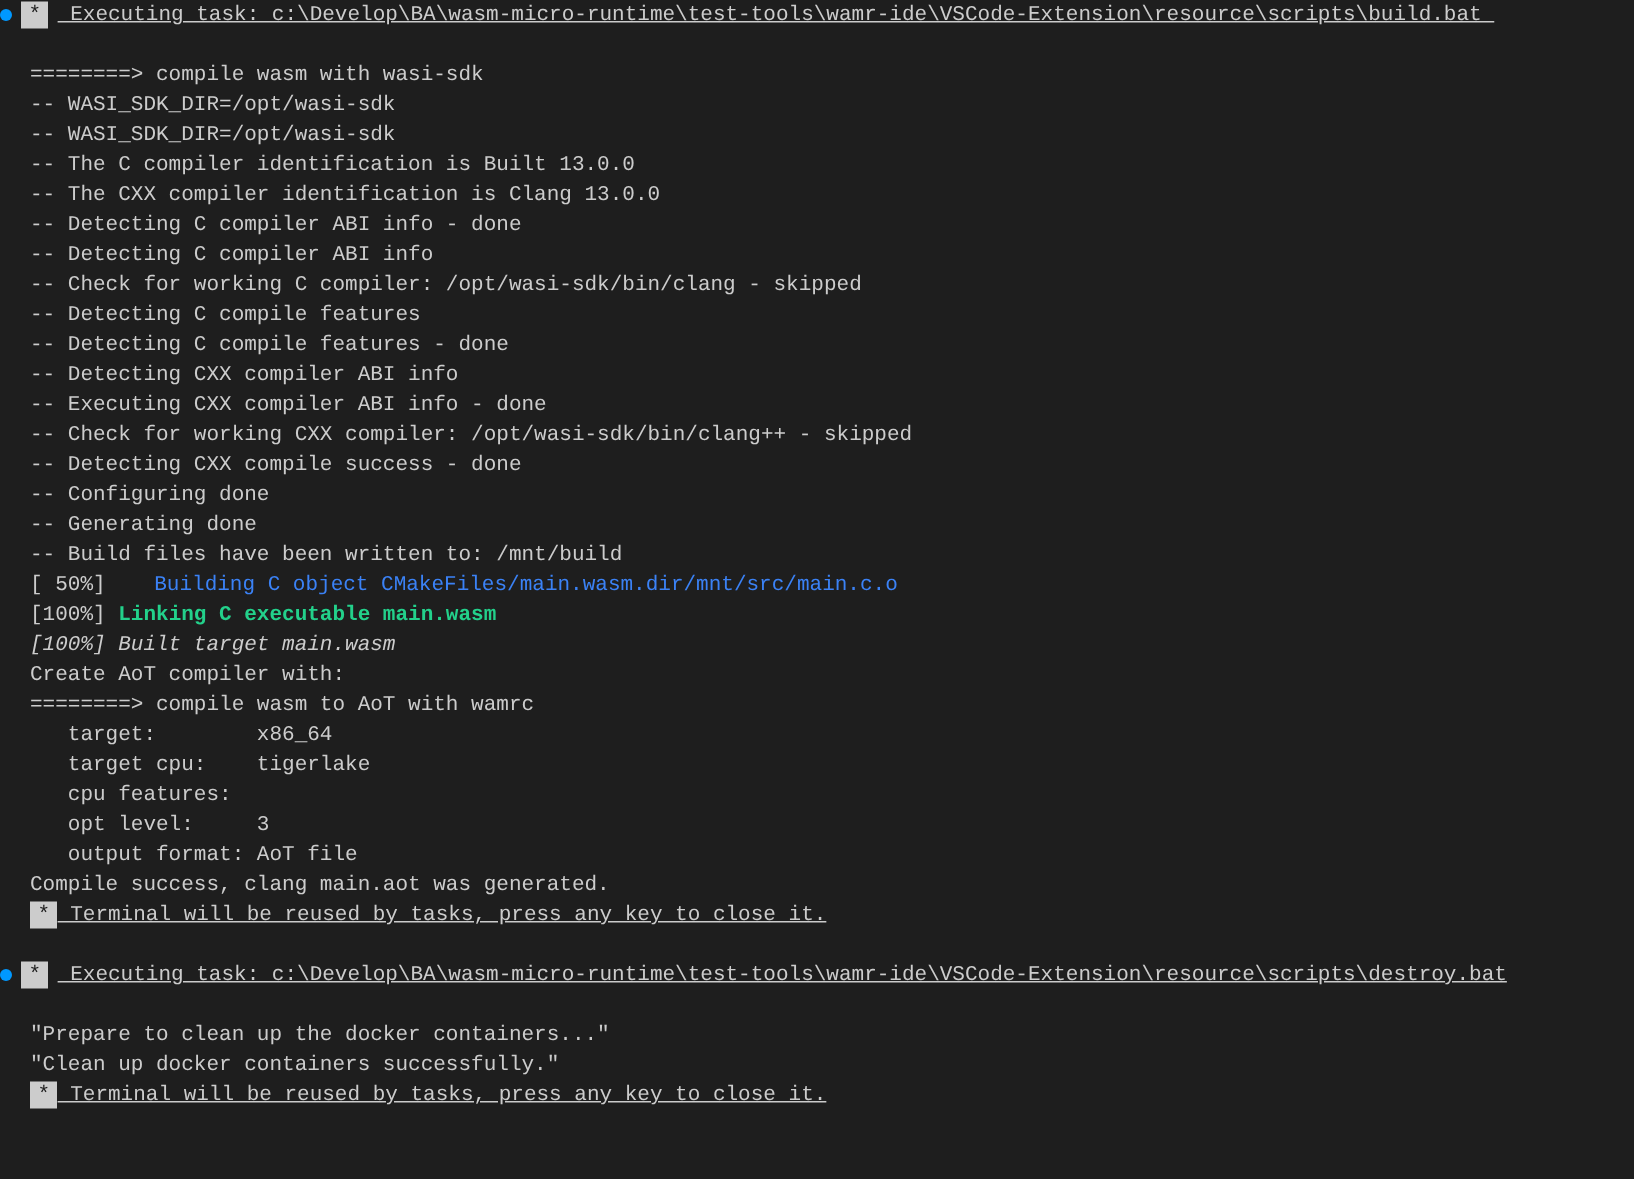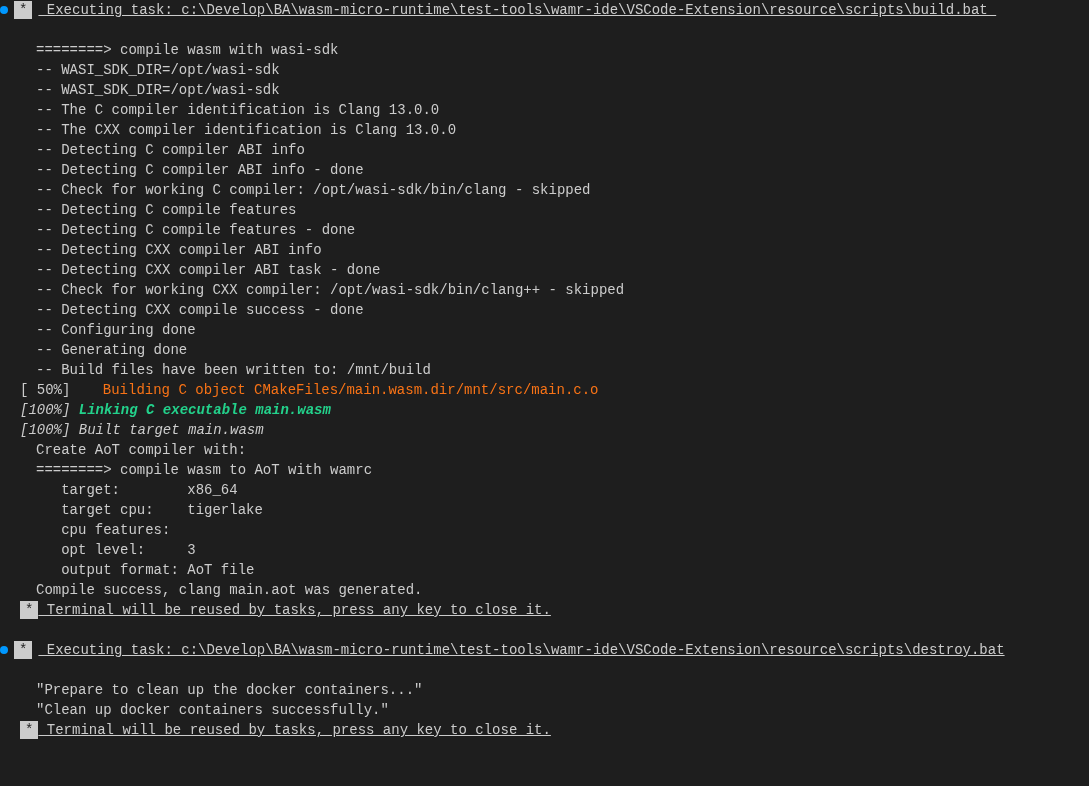--- a/index.html
+++ b/index.html
@@ -34,27 +34,26 @@
       line-height: 18px;
       font-weight: normal;
       flex-shrink: 0;
     }
     .line {
       white-space: pre;
       padding-left: 20px;
     }
     .line.no-indent {
       padding-left: 20px;
-      margin-left: 16px;
     }
     .task-text {
       white-space: pre;
       text-decoration: underline;
     }
-    .green { color: #f97316; padding-left: 24px; }
+    .green { color: #3b82f6; padding-left: 24px; }
     .green-bold { color: #23d18b; font-weight: bold; }
     .blank-line { height: 20px; }
     .padded-block {
       padding-left: 20px;
     }
   </style>
 </head>
 <body>
 
 <div class="terminal">
@@ -64,37 +63,37 @@
     <span class="asterisk-box">*</span>
     <span class="task-text"> Executing task: c:\Develop\BA\wasm-micro-runtime\test-tools\wamr-ide\VSCode-Extension\resource\scripts\build.bat </span>
   </div>
 
   <div class="blank-line"></div>
 
   <div class="padded-block">
     <div class="line no-indent" style="padding-left:0">========&gt; compile wasm with wasi-sdk</div>
     <div class="line no-indent" style="padding-left:0">-- WASI_SDK_DIR=/opt/wasi-sdk</div>
     <div class="line no-indent" style="padding-left:0">-- WASI_SDK_DIR=/opt/wasi-sdk</div>
-    <div class="line no-indent" style="padding-left:0">-- The C compiler identification is Clang 13.0.0</div>
+    <div class="line no-indent" style="padding-left:0">-- The C compiler identification is Built 13.0.0</div>
     <div class="line no-indent" style="padding-left:0">-- The CXX compiler identification is Clang 13.0.0</div>
+    <div class="line no-indent" style="padding-left:0">-- Detecting C compiler ABI info - done</div>
     <div class="line no-indent" style="padding-left:0">-- Detecting C compiler ABI info</div>
-    <div class="line no-indent" style="padding-left:0">-- Detecting C compiler ABI info - done</div>
     <div class="line no-indent" style="padding-left:0">-- Check for working C compiler: /opt/wasi-sdk/bin/clang - skipped</div>
     <div class="line no-indent" style="padding-left:0">-- Detecting C compile features</div>
     <div class="line no-indent" style="padding-left:0">-- Detecting C compile features - done</div>
     <div class="line no-indent" style="padding-left:0">-- Detecting CXX compiler ABI info</div>
-    <div class="line no-indent" style="padding-left:0">-- Detecting CXX compiler ABI task - done</div>
+    <div class="line no-indent" style="padding-left:0">-- Executing CXX compiler ABI info - done</div>
     <div class="line no-indent" style="padding-left:0">-- Check for working CXX compiler: /opt/wasi-sdk/bin/clang++ - skipped</div>
     <div class="line no-indent" style="padding-left:0">-- Detecting CXX compile success - done</div>
     <div class="line no-indent" style="padding-left:0">-- Configuring done</div>
     <div class="line no-indent" style="padding-left:0">-- Generating done</div>
     <div class="line no-indent" style="padding-left:0">-- Build files have been written to: /mnt/build</div>
 
     <div style="white-space:pre;"><span>[ 50%] </span><span class="green">Building C object CMakeFiles/main.wasm.dir/mnt/src/main.c.o</span></div>
-    <div style="white-space:pre;font-style:italic;"><span>[100%] </span><span class="green-bold">Linking C executable main.wasm</span></div>
+    <div style="white-space:pre;"><span>[100%] </span><span class="green-bold">Linking C executable main.wasm</span></div>
     <div style="white-space:pre;font-style:italic;">[100%] Built target main.wasm</div>
 
     <div class="line no-indent" style="padding-left:0">Create AoT compiler with:</div>
     <div class="line no-indent" style="padding-left:0">========&gt; compile wasm to AoT with wamrc</div>
     <div class="line no-indent" style="padding-left:0">   target:        x86_64</div>
     <div class="line no-indent" style="padding-left:0">   target cpu:    tigerlake</div>
     <div class="line no-indent" style="padding-left:0">   cpu features:  </div>
     <div class="line no-indent" style="padding-left:0">   opt level:     3</div>
     <div class="line no-indent" style="padding-left:0">   output format: AoT file</div>
     <div class="line no-indent" style="padding-left:0">Compile success, clang main.aot was generated.</div>

